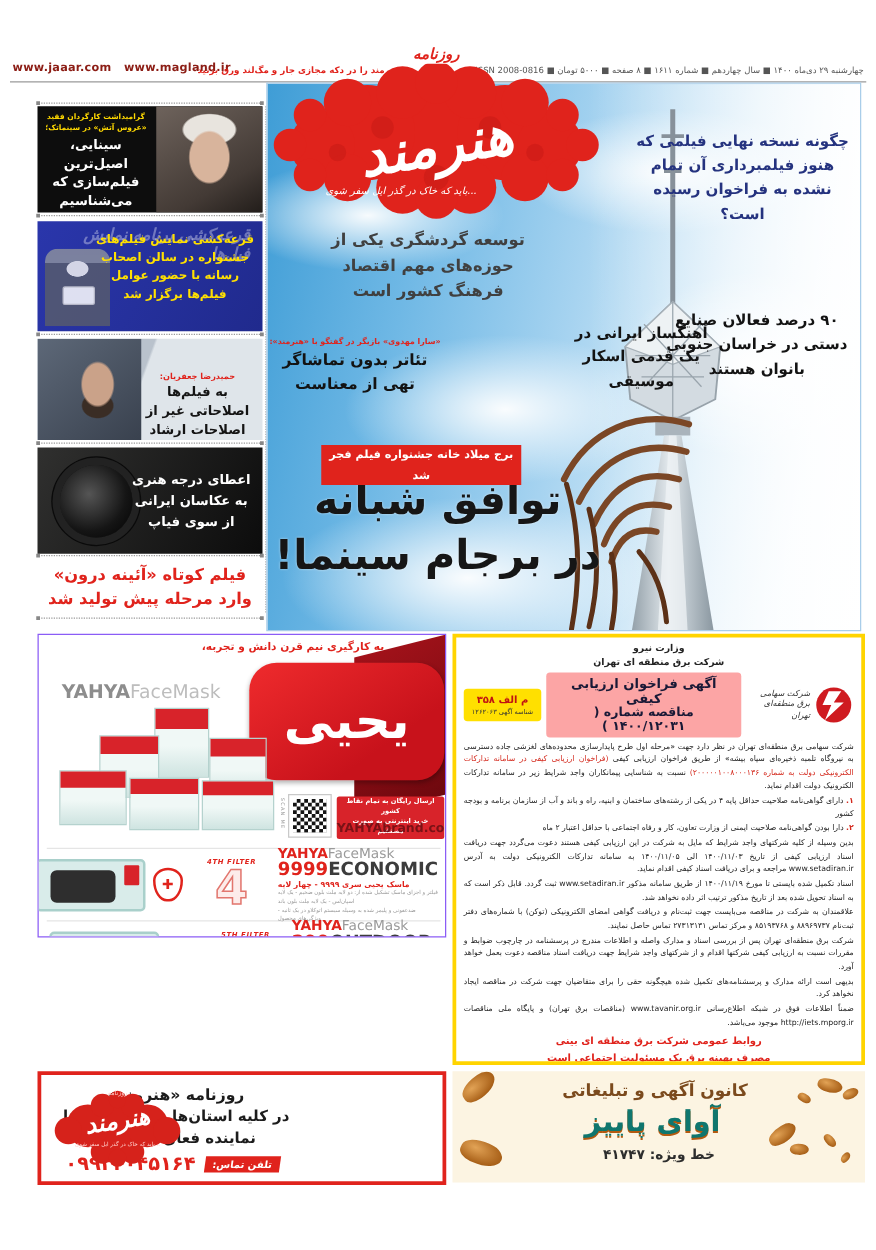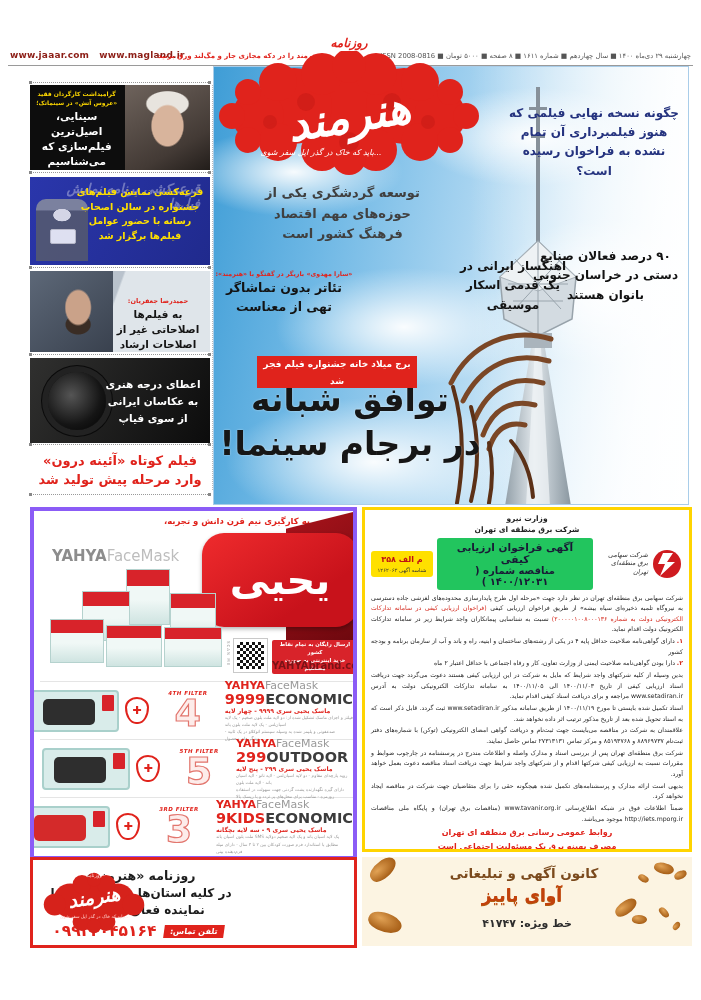--- a/index.html
+++ b/index.html
@@ -80,21 +80,21 @@
   
   .masthead { position:absolute; left:218px; top:36px; width:262px; height:146px; z-index:6; }
   .masthead svg { position:absolute; left:0; top:10px; }
   .mh-kicker { position:absolute; left:50%; top:0; transform:translateX(-50%); background:#fff; color:#e0231c;
       font-size:12px; font-weight:bold; font-style:italic; padding:0 12px 1px; border-radius:9px; z-index:7; }
   .mh-title { position:absolute; left:50%; top:54px; transform:translateX(-50%) rotate(-9deg); color:#fff;
       font-size:45px; font-weight:bold; font-style:italic; z-index:7; white-space:nowrap; }
   .mh-tag { position:absolute; left:28px; top:112px; width:150px; color:#fff; font-size:8px; font-style:italic; text-align:center; z-index:7; }
 
   
-  .yahya { position:absolute; left:30px; top:507px; width:327px; height:353px; background:#fff; border:4px solid #8b5cf6; overflow:hidden; }
+  .yahya { position:absolute; left:30px; top:507px; width:327px; height:243px; background:#fff; border:1px solid #8b5cf6; overflow:hidden; }
   .y-slogan { position:absolute; left:128px; top:5px; width:150px; text-align:center; color:#e0231c; font-size:8.5px; font-weight:bold; }
   .y-brand-en { position:absolute; left:18px; top:36px; direction:ltr; font-size:15px; }
   .y-brand-en b { color:#8d8d8d; font-weight:bold; } .y-brand-en i { color:#bdbdbd; font-style:normal; }
   .y-ribbon { position:absolute; left:252px; top:8px; width:78px; height:128px; background:linear-gradient(160deg,#a3121a,#6d080e); transform:skewY(-14deg); }
   .y-badge { position:absolute; left:168px; top:22px; width:156px; height:94px; border-radius:22px;
       background:linear-gradient(145deg,#ef2b2d,#c8121b 70%); box-shadow:0 2px 4px rgba(0,0,0,.3);
       display:flex; align-items:center; justify-content:center; }
   .y-badge span { color:#fff; font-size:40px; font-weight:bold; }
   .y-boxes { position:absolute; left:8px; top:52px; width:200px; height:115px; }
   .pbox { position:absolute; background:linear-gradient(#f0f8f6 55%,#cfe4e1); border:1px solid #b5d2ce; }
@@ -122,21 +122,21 @@
   .y-txt .l3 { direction:rtl; text-align:left; color:#e0231c; font-size:6.2px; font-weight:bold; margin-top:1px; }
   .y-txt .l4 { direction:rtl; text-align:left; color:#9a9a9a; font-size:4.4px; line-height:1.5; margin-top:1px; }
 
   
   .tender { position:absolute; left:362px; top:507px; width:330px; height:345px; background:#fff; border:3px solid #ffd400; padding:3px 6px; overflow:hidden; }
   .t-min { text-align:center; font-size:7.5px; font-weight:bold; color:#222; line-height:1.5; }
   .t-head { display:flex; align-items:center; margin-top:2px; }
   .t-logo { flex:none; width:86px; display:flex; align-items:center; gap:3px; }
   .t-logo svg { flex:none; }
   .t-logo .cap { font-size:6.5px; font-style:italic; color:#333; line-height:1.3; }
-  .t-titlebox { flex:1; background:#22c55e; border-radius:3px; text-align:center; padding:3px 8px; margin:0 4px; }
+  .t-titlebox { flex:1; background:#fca5a5; border-radius:3px; text-align:center; padding:3px 8px; margin:0 4px; }
   .t-titlebox .a { font-size:10.5px; font-weight:bold; color:#191936; }
   .t-titlebox .b { font-size:10px; font-weight:bold; color:#191936; }
   .t-refbox { flex:none; width:62px; background:#ffe000; border-radius:3px; text-align:center; padding:4px 2px; }
   .t-refbox .a { font-size:8px; font-weight:bold; color:#c01212; }
   .t-refbox .b { font-size:5.3px; color:#333; margin-top:3px; }
   .t-body { margin-top:3px; font-size:6.2px; color:#1d1d1d; line-height:1.72; text-align:justify; }
   .t-body p { margin-bottom:1px; }
   .t-red { color:#d42a1e; }
   .t-num { color:#d42a1e; font-weight:bold; }
   .t-foot { color:#e0231c; font-weight:bold; font-size:8px; text-align:center; line-height:1.7; margin-top:2px; }
@@ -150,21 +150,21 @@
   .r-num { color:#e0231c; font-size:15.5px; font-weight:bold; direction:ltr; letter-spacing:1px; }
   .r-logo { position:absolute; left:10px; top:6px; width:102px; height:74px; }
   .r-logo svg { position:absolute; left:0; top:0; }
   .r-logo .t { position:absolute; left:50%; top:20px; transform:translateX(-50%) rotate(-9deg); color:#fff; font-size:19px; font-weight:bold; font-style:italic; z-index:2; }
   .r-logo .k { position:absolute; left:50%; top:6px; transform:translateX(-50%); color:#ffd0cd; font-size:5px; z-index:2; }
   .r-logo .g { position:absolute; left:50%; top:48px; transform:translateX(-50%); color:#ffd0cd; font-size:4.5px; z-index:2; white-space:nowrap; }
 
   
   .agency { position:absolute; left:362px; top:857px; width:330px; height:89px; background:#fcf4e2; overflow:hidden; }
   .a-l1 { position:absolute; right:78px; top:8px; width:180px; text-align:center; color:#7b4a1d; font-size:13.5px; font-weight:bold; }
-  .a-brand { position:absolute; right:110px; top:28px; width:120px; text-align:center; color:#c2410c; font-size:17px; font-weight:bold;
+  .a-brand { position:absolute; right:110px; top:28px; width:120px; text-align:center; color:#0f766e; font-size:23px; font-weight:bold;
       text-shadow:0 1px 0 #b35a10; }
   .a-hot { position:absolute; right:120px; top:60px; color:#2d2d2d; font-size:11px; font-weight:bold; border-bottom:1px solid #666; padding-bottom:18px; }
   .leaf { position:absolute; background:radial-gradient(ellipse at 32% 38%, #e2a356, #a86018 70%, #8a4a10); border-radius:62% 38% 64% 36%/55% 45% 62% 38%; }
 </style>
 </head>
 <body>
 
 <div id="page">
 
   <div class="topbar">
@@ -425,21 +425,21 @@
       <p><span class="t-num">۱.</span><span> دارای گواهی‌نامه صلاحیت حداقل پایه ۴ در یکی از رشته‌های ساختمان و ابنیه، راه و باند و آب از سازمان برنامه و بودجه کشور</span></p>
       <p><span class="t-num">۲.</span><span> دارا بودن گواهی‌نامه صلاحیت ایمنی از وزارت تعاون، کار و رفاه اجتماعی با حداقل اعتبار ۲ ماه</span></p>
       <p>بدین وسیله از کلیه شرکتهای واجد شرایط که مایل به شرکت در این ارزیابی کیفی هستند دعوت می‌گردد جهت دریافت اسناد ارزیابی کیفی از تاریخ ۱۴۰۰/۱۱/۰۳ الی ۱۴۰۰/۱۱/۰۵ به سامانه تدارکات الکترونیکی دولت به آدرس www.setadiran.ir مراجعه و برای دریافت اسناد کیفی اقدام نماید.</p>
       <p>اسناد تکمیل شده بایستی تا مورخ ۱۴۰۰/۱۱/۱۹ از طریق سامانه مذکور www.setadiran.ir ثبت گردد. قابل ذکر است که به اسناد تحویل شده بعد از تاریخ مذکور ترتیب اثر داده نخواهد شد.</p>
       <p>علاقمندان به شرکت در مناقصه می‌بایست جهت ثبت‌نام و دریافت گواهی امضای الکترونیکی (توکن) با شماره‌های دفتر ثبت‌نام ۸۸۹۶۹۷۳۷ و ۸۵۱۹۳۷۶۸ و مرکز تماس ۲۷۳۱۳۱۳۱ تماس حاصل نمایند.</p>
       <p>شرکت برق منطقه‌ای تهران پس از بررسی اسناد و مدارک واصله و اطلاعات مندرج در پرسشنامه در چارچوب ضوابط و مقررات نسبت به ارزیابی کیفی شرکتها اقدام و از شرکتهای واجد شرایط جهت دریافت اسناد مناقصه دعوت بعمل خواهد آورد.</p>
       <p>بدیهی است ارائه مدارک و پرسشنامه‌های تکمیل شده هیچگونه حقی را برای متقاضیان جهت شرکت در مناقصه ایجاد نخواهد کرد.</p>
       <p>ضمناً اطلاعات فوق در شبکه اطلاع‌رسانی www.tavanir.org.ir (مناقصات برق تهران) و پایگاه ملی مناقصات http://iets.mporg.ir موجود می‌باشد.</p>
     </div>
     <div class="t-foot">
-      <div>روابط عمومی رسانی برق منطقه ای تهران</div>
+      <div>روابط عمومی شرکت برق منطقه ای بینی</div>
       <div>مصرف بهینه برق یک مسئولیت اجتماعی است</div>
     </div>
   </div>
 
   <div class="repad">
     <div class="r-tx">
       <div class="a">روزنامه «هنرمند»</div>
       <div class="b">در کلیه استان‌ها و شهرستان‌ها</div>
       <div class="c">نماینده فعال می‌پذیرد</div>
     </div>

